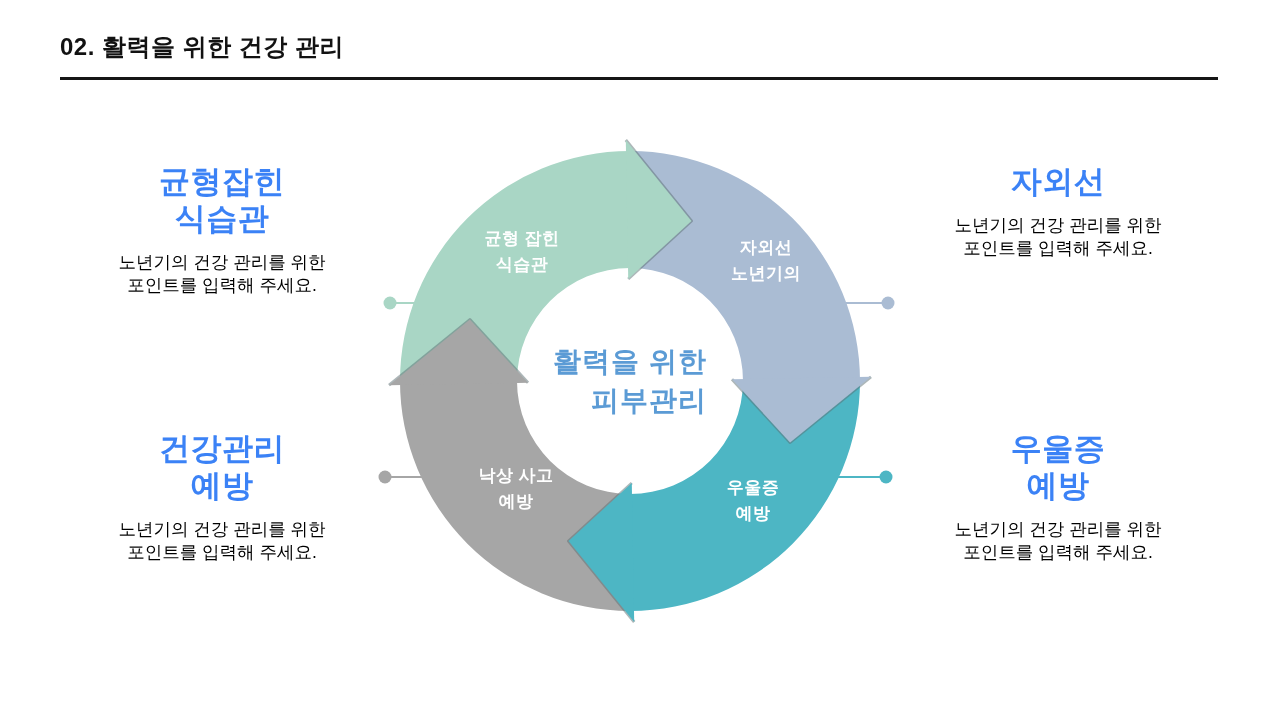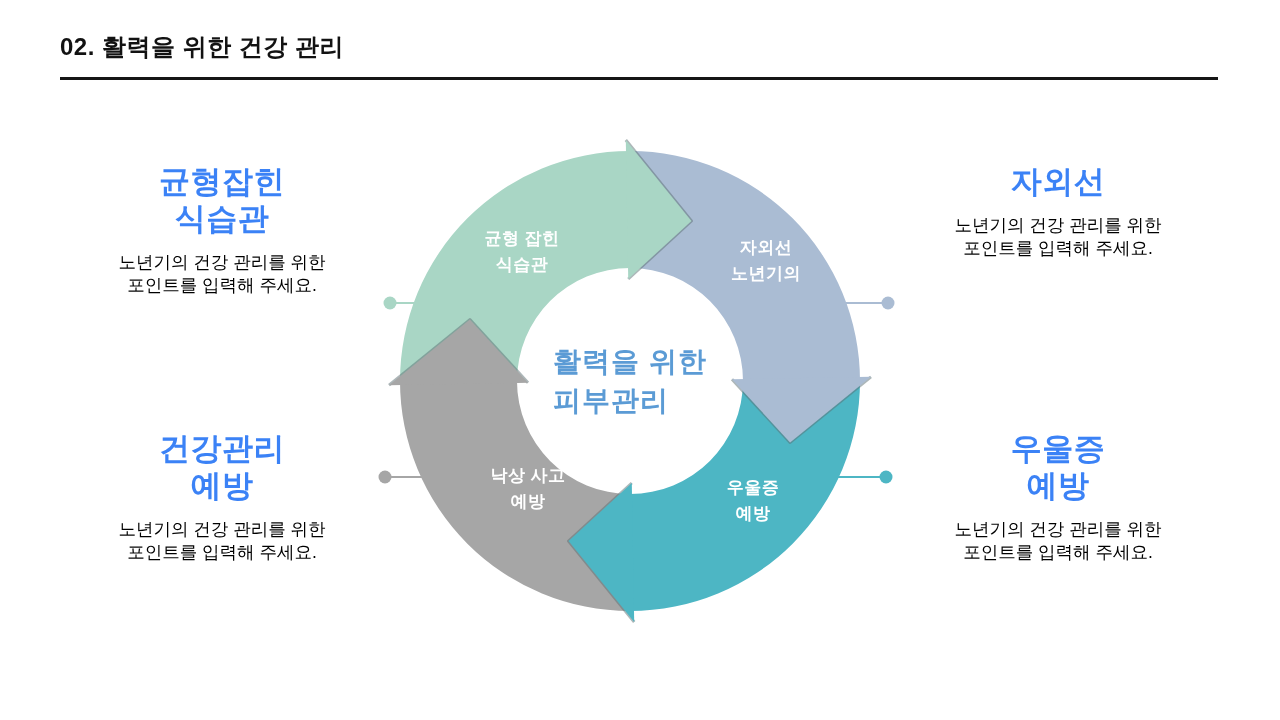--- a/index.html
+++ b/index.html
@@ -11,31 +11,31 @@
   .slide-header{position:absolute;left:60px;top:30px;width:1158px;}
   .slide-title{
     margin:0;font-size:24px;font-weight:800;color:#121212;letter-spacing:0.5px;line-height:34px;
   }
   .title-rule{position:absolute;left:0;top:47px;width:1158px;height:2.5px;background:#161616;}
   
   #cycle-svg{position:absolute;left:0;top:0;width:1280px;height:720px;}
   
   .center-label{
     position:absolute;left:630px;top:381px;transform:translate(-50%,-50%);
-    text-align:left;font-size:28px;font-weight:800;line-height:39px;letter-spacing:1px;white-space:nowrap;
+    text-align:right;font-size:28px;font-weight:800;line-height:39px;letter-spacing:1px;white-space:nowrap;
   }
   
   .seg-label{
     position:absolute;transform:translate(-50%,-50%);text-align:center;color:#ffffff;
     font-size:17px;font-weight:700;line-height:26px;white-space:nowrap;letter-spacing:0.5px;
   }
   .seg-pos-green{left:522px;top:252px;}
   .seg-pos-blue{left:766px;top:261px;}
   .seg-pos-teal{left:753px;top:501px;}
-  .seg-pos-gray{left:528px;top:489px;}
+  .seg-pos-gray{left:516px;top:489px;}
   
   .card{position:absolute;width:360px;transform:translateX(-50%);text-align:center;}
   .card h2{margin:0;font-size:31px;line-height:37px;font-weight:800;color:#3b82f6;letter-spacing:0.5px;}
   .card p{margin:14px 0 0;font-size:17.5px;line-height:23px;color:#000000;}
   .card-tl{left:222px;top:163px;}
   .card-tr{left:1058px;top:163px;}
   .card-bl{left:222px;top:430px;}
   .card-br{left:1058px;top:430px;}
 </style>
 </head>

